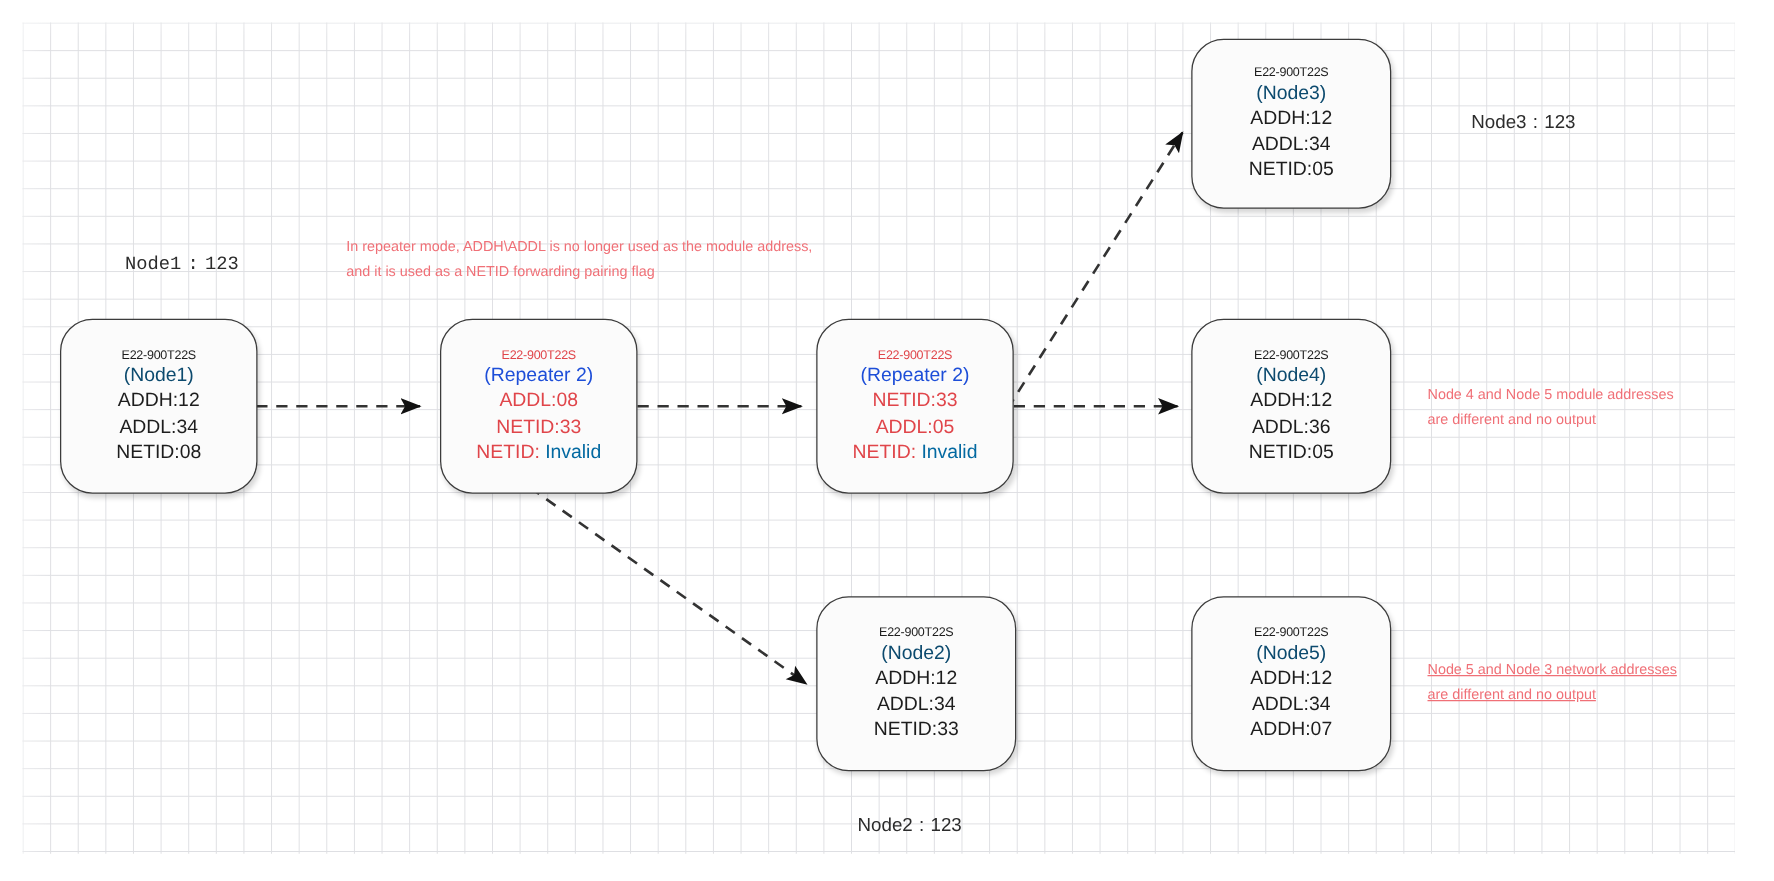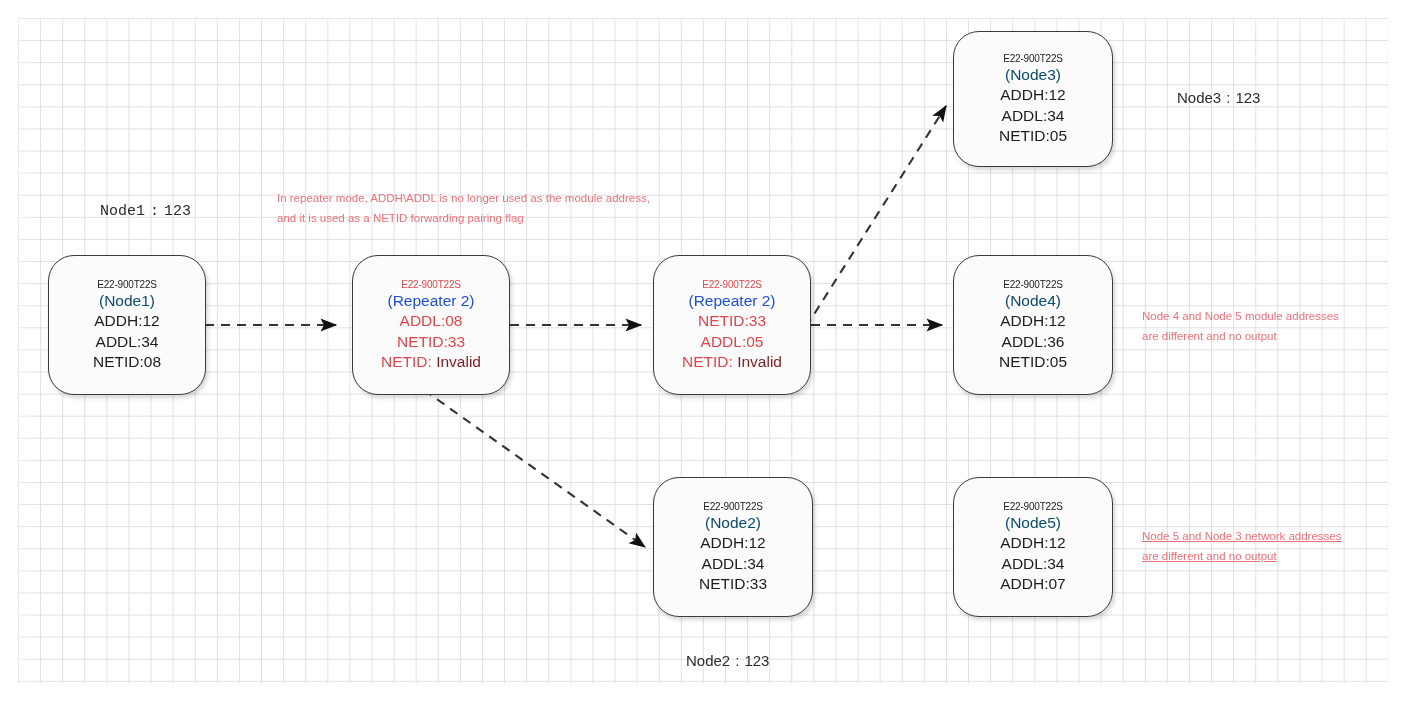--- a/index.html
+++ b/index.html
@@ -77,21 +77,21 @@
   .node .field {
     font-size: 15.5px;
     white-space: nowrap;
   }
   .node.repeater {
     color: #e0454a;
   }
   .node.repeater .alias { color: #1d4ed8; }
   .node.repeater .model { color: #e0454a; }
   .node.repeater .field { color: #e0454a; }
-  .node.repeater .field .invalid { color: #7f1d1d; }
+  .node.repeater .field .invalid { color: #0369a1; }
 
   
   .tlabel {
     position: absolute;
     white-space: nowrap;
     color: #2c2c2c;
     font-size: 15px;
   }
   .tlabel .sep { padding: 0 5px; }
   .tlabel .val { font-size: 15px; }

